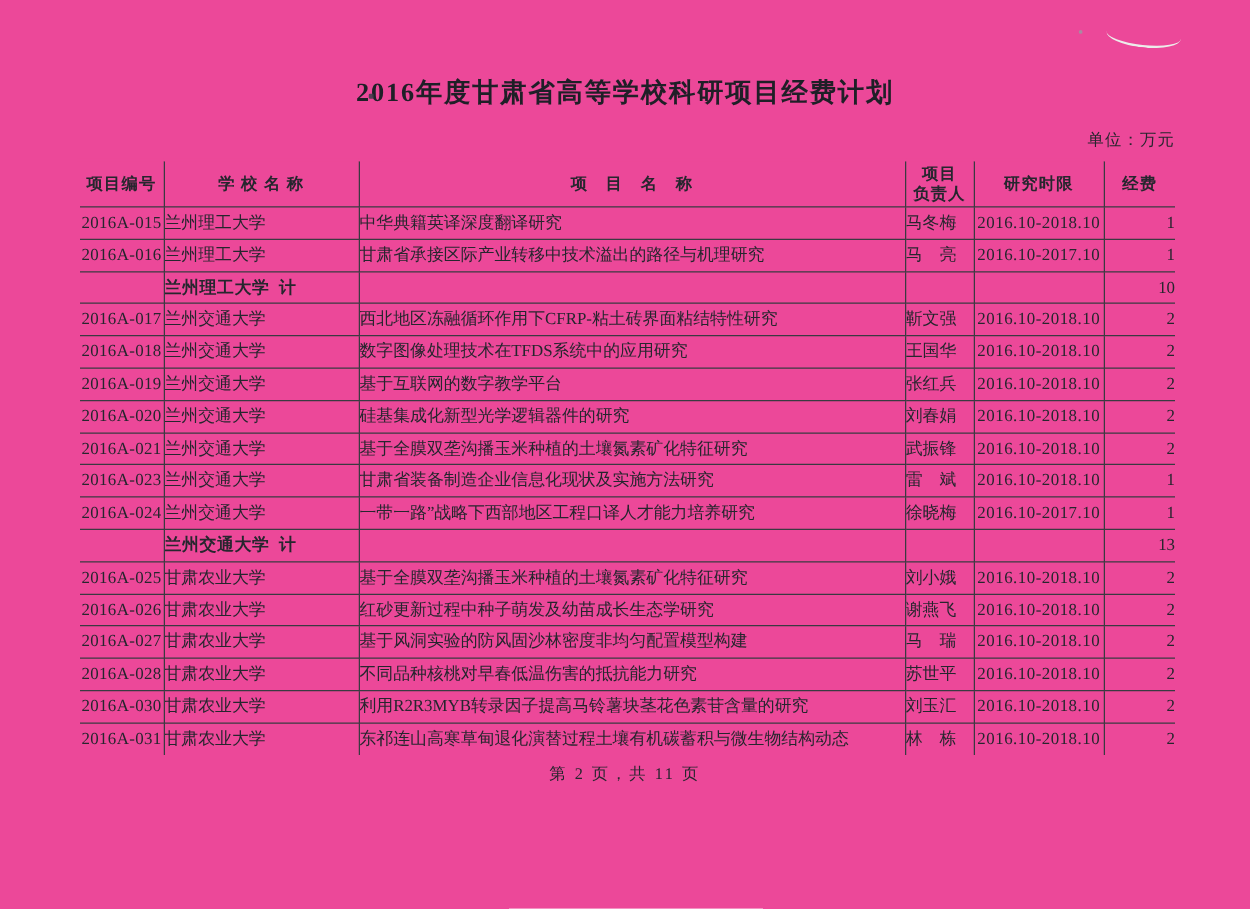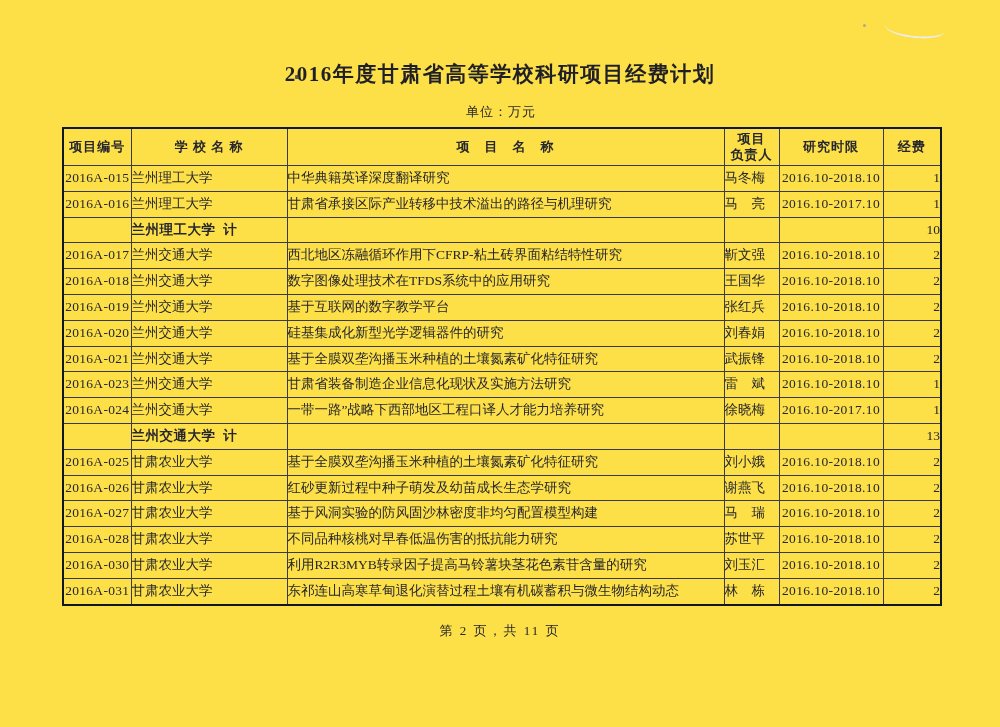--- a/index.html
+++ b/index.html
@@ -6,44 +6,44 @@
     margin: 0; padding: 0;
     width: 1000px; height: 727px;
     background: #ffffff;
     font-family: "Liberation Serif", "DejaVu Serif", serif;
     color: #26262e;
     overflow: hidden;
   }
   .sheet {
     position: relative;
     width: 1000px; height: 727px;
-    background: #fde047;
+    background: #ec4899;
   }
   .doc-title {
     margin: 0 auto;
     padding-top: 60px;
     text-align: center;
     font-size: 21px;
     font-weight: bold;
     letter-spacing: 1.5px;
     color: #1f1f27;
   }
   .unit-note {
     width: 878px;
     margin: 15px 0 6px 62px;
-    text-align: center;
+    text-align: right;
     font-size: 13px;
     letter-spacing: 1px;
   }
   table.plan {
     margin-left: 62px;
     width: 878px;
     border-collapse: collapse;
     table-layout: fixed;
-    border: 2px solid #0f172a;
+    border: 2px solid #ec4899;
   }
   table.plan th, table.plan td {
     border: 1px solid #3a3a42;
     font-size: 13.5px;
     line-height: 1.25;
     overflow: hidden;
     white-space: pre-wrap;
     padding: 0;
     color: #26262e;
   }
@@ -57,21 +57,21 @@
   }
   table.plan td { height: 24.8px; }
   td.no     { text-align: center; letter-spacing: 0.3px; }
   td.school { padding-left: 9px; }
   td.project{ padding-left: 8px; }
   td.leader { text-align: left; }
   td.period { text-align: center; letter-spacing: 0.4px; }
   td.fund   { text-align: right; padding-right: 10px; }
   tr.subtotal td.school { font-weight: bold; letter-spacing: 0.5px; }
   .page-footer {
-    margin-top: 16px;
+    margin-top: 4px;
     text-align: center;
     font-size: 13px;
     letter-spacing: 2px;
   }
   
   .speck-1 {
     position: absolute; left: 295px; top: 75px;
     width: 4px; height: 4px; background: #3c3c48;
     border-radius: 1px; opacity: 0.85;
   }

